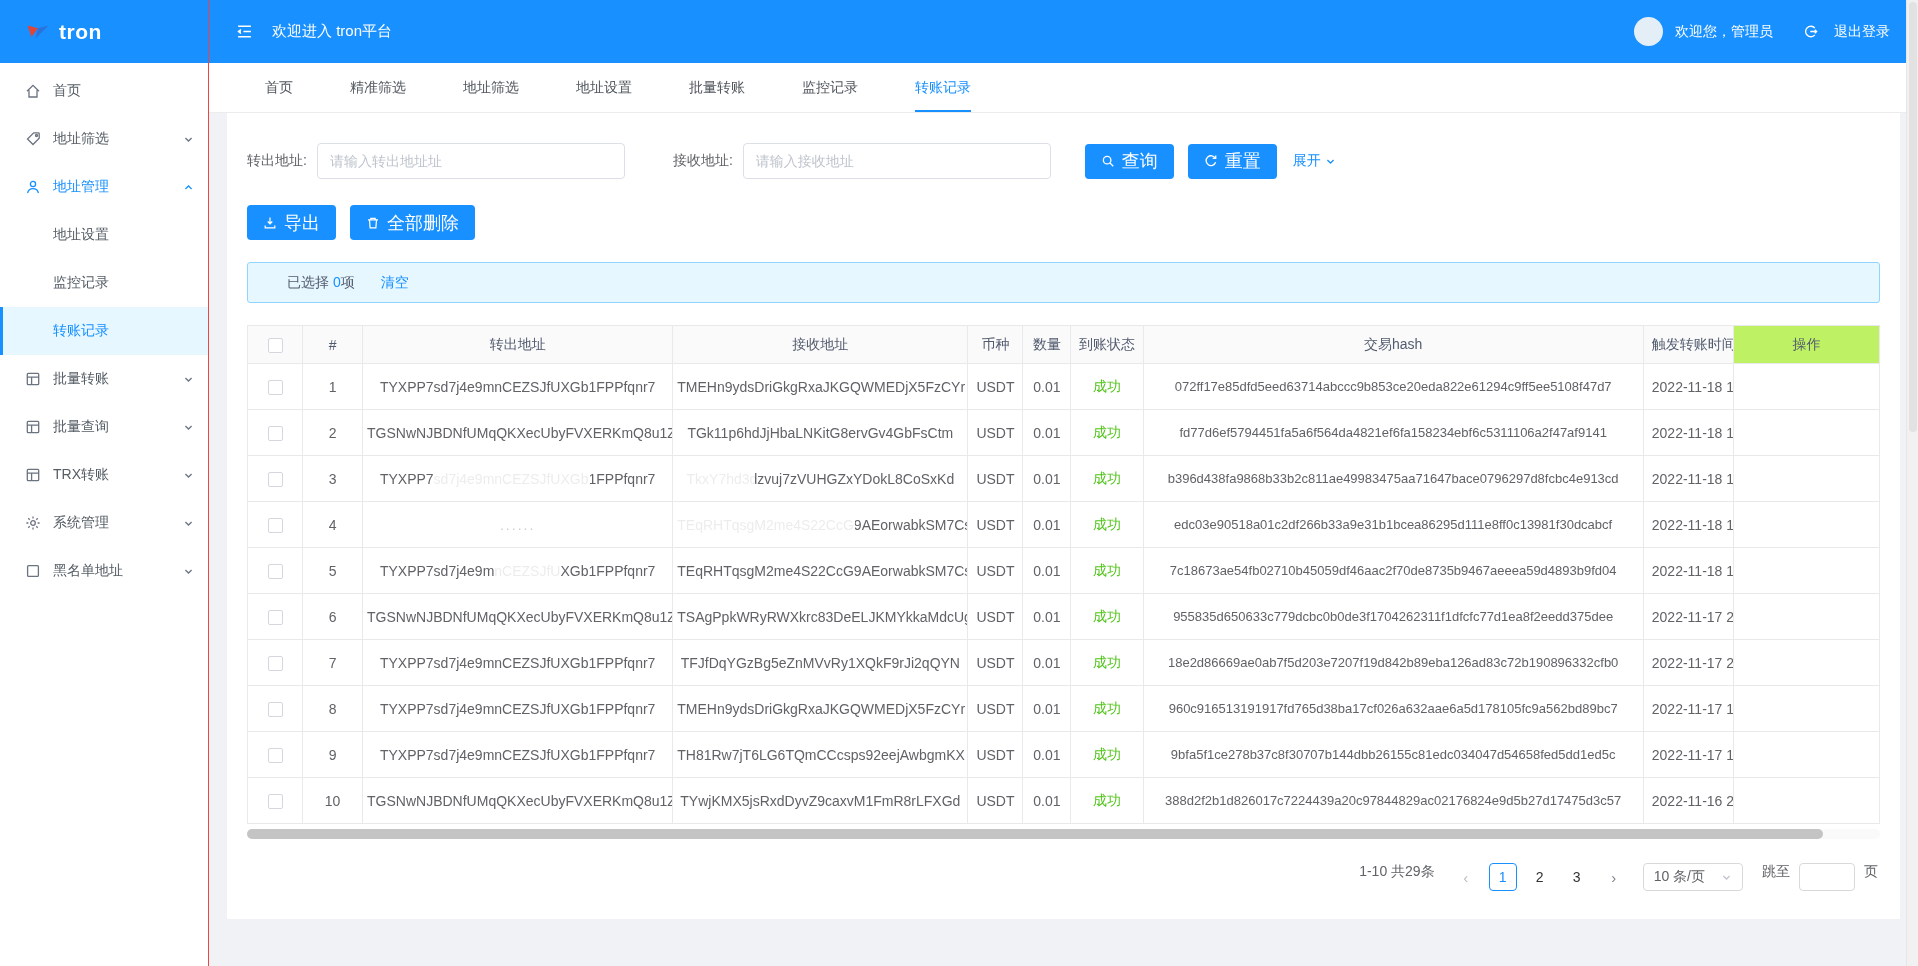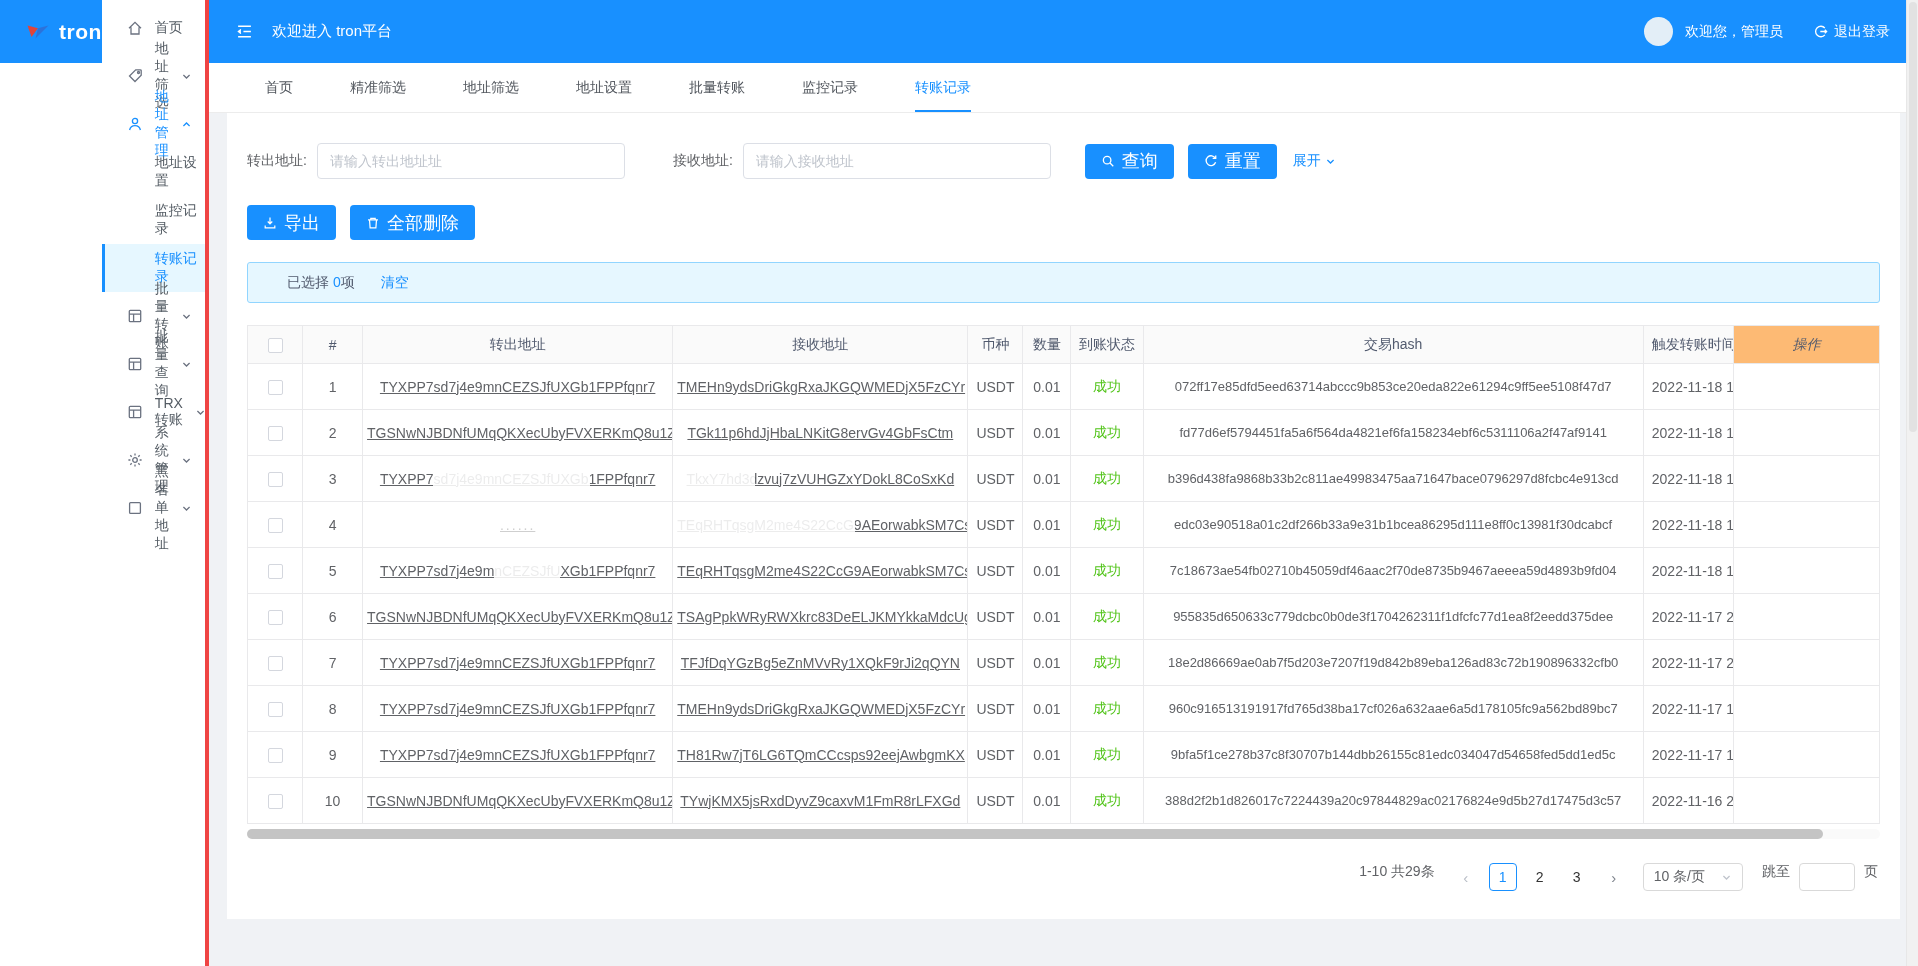--- a/index.html
+++ b/index.html
@@ -1,41 +1,41 @@
 <!DOCTYPE html>
 <html style="--primary: #1890ff; --success: #52c41a; --selbg: #e6f7ff; --selborder: #91d5ff;"><head>
 <meta charset="utf-8">
 <style>
   * { margin:0; padding:0; box-sizing:border-box; }
   html,body { width:1918px; height:966px; overflow:hidden; background:#f0f2f5;
     font-family:"Liberation Sans","DejaVu Sans",sans-serif; font-size:14px; color:#515a6e; }
   .app { width:1918px; height:966px; display:flex; position:relative; }
 
   
-  .sidebar { width:209px; height:100%; background:#fff; border-right:4px solid #ef4444; flex:0 0 209px; display:flex; flex-direction:row;justify-content:center; }
+  .sidebar { width:209px; height:100%; background:#fff; border-right:1px solid #ef4444; flex:0 0 209px; display:flex; flex-direction:column;justify-content:center; }
   .logo { height:63px; background:var(--primary); display:flex; align-items:center; padding-left:26px; gap:9px; }
   .logo-text { color:#fff; font-size:21px; font-weight:bold; letter-spacing:.5px; }
   .menu { flex:1; overflow:hidden; padding-top:4px; }
   .menu-item { height:48px; display:flex; align-items:center; padding:0 14px 0 25px; gap:12px; color:#545c64; cursor:pointer; position:relative; }
   .menu-item .mi-label { flex:1; }
   .menu-item .chev { color:#b4bccc; font-size:11px; }
   .menu-item.active { color:var(--primary); }
   .menu-item.active svg { color:var(--primary); }
   .menu-item svg { color:#6b7280; }
   .sub-item { height:48px; display:flex; align-items:center; padding-left:53px; color:#545c64; cursor:pointer; }
   .sub-item.active { background:var(--selbg); color:var(--primary); border-left:3px solid var(--primary); padding-left:50px; }
 
   
   .main { flex:1; display:flex; flex-direction:column; min-width:0; }
   .topbar { height:63px; background:var(--primary); display:flex; align-items:center; padding:0 28px 0 26px; color:#fff; gap:12px; flex:0 0 63px; }
   .topbar .welcome { font-size:15px; margin-left:6px; }
   .topbar .spacer { flex:1; }
   .avatar { width:29px; height:29px; border-radius:50%; background:#eef3f7; opacity:.95; }
   .greeting { font-size:14px; }
-  .logout { display:flex; align-items:center; gap:6px; margin-left:18px; cursor:pointer; }
+  .logout { display:flex; align-items:center; gap:16px; margin-left:18px; cursor:pointer; }
 
   .tabsbar { height:50px; background:#fff; border-bottom:1px solid #ececec; display:flex; align-items:stretch; padding-left:56px; gap:57px; flex:0 0 50px; }
   .tab { display:flex; align-items:center; color:#51565d; cursor:pointer; position:relative; }
   .tab.active { color:var(--primary); }
   .tab.active::after { content:""; position:absolute; left:0; right:0; bottom:0; height:2px; background:var(--primary); }
 
   .content { flex:1; background:#f0f2f5; padding:0 18px; overflow:hidden; }
   .card { background:#fff; padding:30px 20px 20px 20px; min-height:806px; }
 
   
@@ -55,23 +55,23 @@
   .selection-bar a { color:var(--primary); cursor:pointer; text-decoration:none; }
 
   
   table { border-collapse:collapse; table-layout:fixed; width:1633px; }
   th,td { border:1px solid #e9e9eb; height:46px; text-align:center; font-weight:normal; color:#606266; overflow:hidden; white-space:nowrap; padding:0 4px; }
   th { background:#fafafa; color:#515a6e; height:38px; }
   td.hash { font-size:13px; color:#606266; }
   td.time,th.time { text-align:left; padding-left:8px; padding-right:0; }
   td.status { color:var(--success); }
   td.op,th.op { box-shadow:-7px 0 8px -7px rgba(0,0,0,.18); background:#fff; }
-  th.op { background:#fdba74;font-style:italic; }
+  th.op { background:#bef264; }
   .cb { width:15px; height:15px; border:1px solid #d4d7de; border-radius:2px; background:#fff; display:inline-block; vertical-align:middle; cursor:pointer; }
-  .cellwrap { position:relative; display:block;text-decoration:underline; }
+  .cellwrap { position:relative; display:block; }
   .redaction-overlay { position:absolute; top:-4px; bottom:-4px; background:rgba(255,255,255,.88); }
   .muted { color:#cfcfcf; letter-spacing:2px; }
 
   .hscroll { width:1633px; height:10px; background:#fafafa; margin-top:5px; border-radius:5px; }
   .hscroll .thumb { width:96.5%; height:10px; background:#c4c4c4; border-radius:5px; }
 
   
   .pagination { display:flex; justify-content:flex-end; align-items:flex-start; margin-top:24px; gap:9px; color:#606266; padding-right:2px; }
   .pg-total { margin-right:8px; }
   .pg-btn { min-width:28px; height:28px; display:flex; align-items:center; justify-content:center; border-radius:4px; cursor:pointer; color:#333; }

